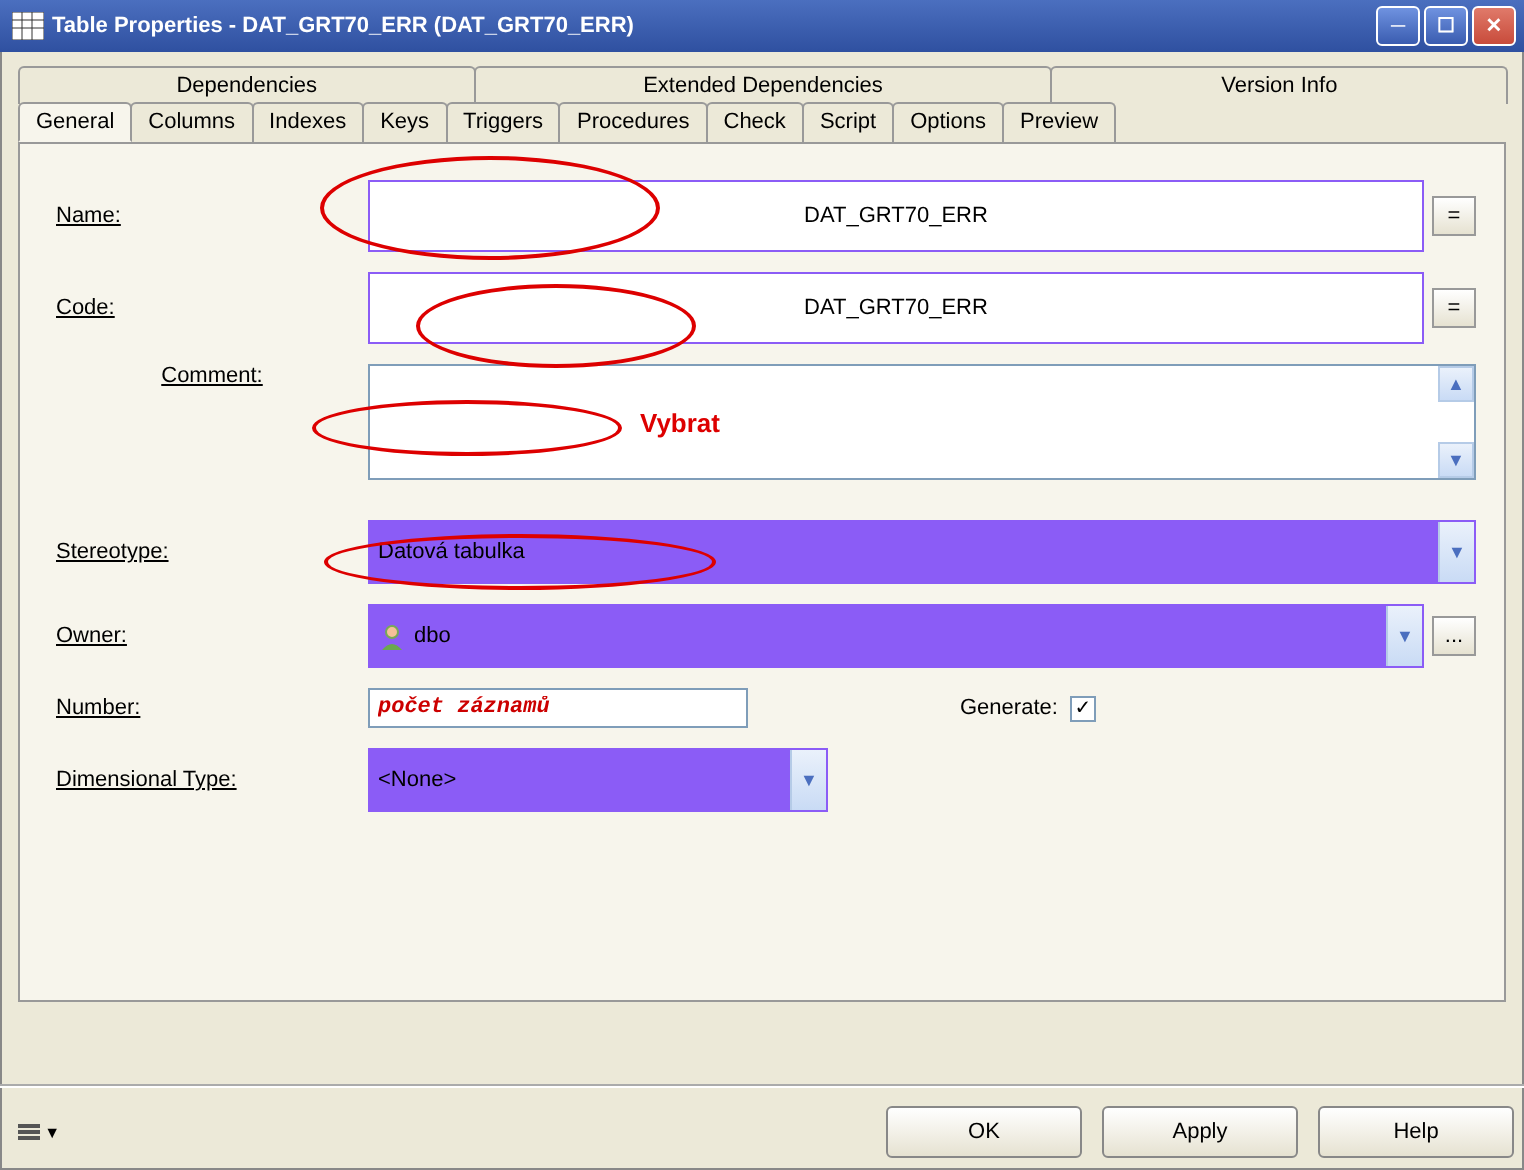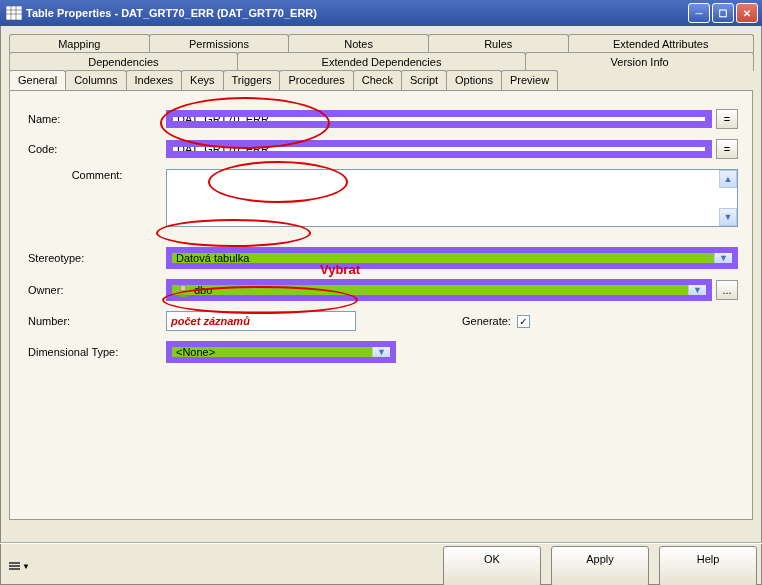--- a/index.html
+++ b/index.html
@@ -80,29 +80,31 @@
     height: 430px;
     padding: 18px 14px 10px 18px;
     position:relative;
   }
   .row {
     display:flex;
     align-items:center;
     margin-bottom: 10px;
   }
   .row label.fld {
-    width: 138px;
-    font-size:11px;
+    width: 156px;
+    font-size:11px;
+    text-decoration:underline;
   }
   .txt {
-    border:7px solid #8b5cf6;
+    border:1px solid #8b5cf6;
     background:#fff;
-    height: 18px;
+    height: 36px;
     font-size:11px;
     padding: 2px 4px;
+    text-align: center;
   }
   .txt.full { flex:1; }
   .sbtn {
     width:22px; height:20px;
     border:1px solid #999;
     background: linear-gradient(#fff,#e6e2d1);
     margin-left:4px;
     text-align:center;
     font-size:11px;
     line-height:18px;
@@ -118,44 +120,44 @@
     position:absolute; right:0; width:18px; height:18px;
     border:1px solid #b5cbe7;
     background: linear-gradient(#eaf1fb,#c9dbf5);
     display:flex; align-items:center; justify-content:center;
     color:#4b6fbf;
     font-size:9px;
   }
   .scroll-up { top:0; }
   .scroll-dn { bottom:0; }
   .select {
-    border:6px solid #8b5cf6;
-    background:#84cc16;
-    height:22px;
+    border:1px solid #8b5cf6;
+    background:#8b5cf6;
+    height:32px;
     flex:1;
     position:relative;
     padding:2px 20px 2px 4px;
     font-size:11px;
     display:flex;
     align-items:center;
   }
   .select .dd {
     position:absolute; right:0; top:0; bottom:0; width:18px;
     border-left:1px solid #b5cbe7;
     background: linear-gradient(#eaf1fb,#c9dbf5);
     display:flex; align-items:center; justify-content:center;
     color:#4b6fbf; font-size:9px;
   }
   .owner-icon {
     width:14px; height:14px; margin-right:4px; display:inline-block;
   }
   .numinput {
     border:1px solid #7f9db9; background:#fff; height:20px; width:190px;
     font-size:11px; padding:2px 4px;
-    color: #c00; font-weight:bold; font-style:italic;
+    color: #c00; font-weight:bold; font-style:italic;font-family:Liberation Mono, monospace;
   }
   .gen-label { margin-left: 106px; margin-right: 6px; }
   .chk {
     width:13px; height:13px; background:#fff; border:1px solid #7f9db9;
     display:inline-flex; align-items:center; justify-content:center;
     font-size:10px;
   }
   .select.dim { flex:0 0 230px; }
   
   .bottombar {
@@ -166,21 +168,21 @@
     border-top: 2px groove #fff;
     margin: 0 -6px;
   }
   .menu-icon {
     width:24px; height:22px;
     border:1px solid #ece9d8;
     display:flex; align-items:center; justify-content:center;
   }
   .menu-dd { font-size:8px; margin-left:2px; }
   .btn {
-    width: 98px; height:41px;
+    width: 98px; height:26px;
     border:1px solid #888;
     border-radius:3px;
     background: linear-gradient(#fff,#e6e2d1);
     text-align:center;
     line-height:24px;
     font-size:11px;
     margin-left:10px;
   }
   .bottombar .spacer { flex:1; }
   
@@ -211,27 +213,20 @@
   <span class="title-text">Table Properties - DAT_GRT70_ERR (DAT_GRT70_ERR)</span>
   <div class="window-buttons">
     <div class="winbtn">─</div>
     <div class="winbtn">☐</div>
     <div class="winbtn close">✕</div>
   </div>
 </div>
 
 <div class="window-body">
 
-  <div class="tabrow row1">
-    <div class="tab">Mapping</div>
-    <div class="tab">Permissions</div>
-    <div class="tab">Notes</div>
-    <div class="tab">Rules</div>
-    <div class="tab" style="flex:1.4">Extended Attributes</div>
-  </div>
   <div class="tabrow row2">
     <div class="tab">Dependencies</div>
     <div class="tab" style="flex:1.3">Extended Dependencies</div>
     <div class="tab">Version Info</div>
   </div>
   <div class="tabrow row3">
     <div class="tab small active">General</div>
     <div class="tab small">Columns</div>
     <div class="tab small">Indexes</div>
     <div class="tab small">Keys</div>
@@ -301,21 +296,21 @@
       <label class="fld">Dimensional Type:</label>
       <div class="select dim">
         <span>&lt;None&gt;</span>
         <div class="dd">▼</div>
       </div>
     </div>
 
     <div class="annot" style="left:150px; top:6px; width:170px; height:52px;"></div>
     <div class="annot" style="left:198px; top:70px; width:140px; height:42px;"></div>
     <div class="annot" style="left:146px; top:128px; width:155px; height:28px;"></div>
-    <div class="annot-lbl" style="left:310px; top:132px;margin-top:39px;">Vybrat</div>
+    <div class="annot-lbl" style="left:310px; top:132px;">Vybrat</div>
     <div class="annot" style="left:152px; top:195px; width:196px; height:28px;"></div>
 
   </div>
 
   <div class="bottombar">
     <div class="menu-icon">
       <svg width="14" height="14">
           <rect x="1" y="3" width="12" height="2" fill="#555"></rect>
           <rect x="1" y="6" width="12" height="2" fill="#555"></rect>
           <rect x="1" y="9" width="12" height="2" fill="#555"></rect>

